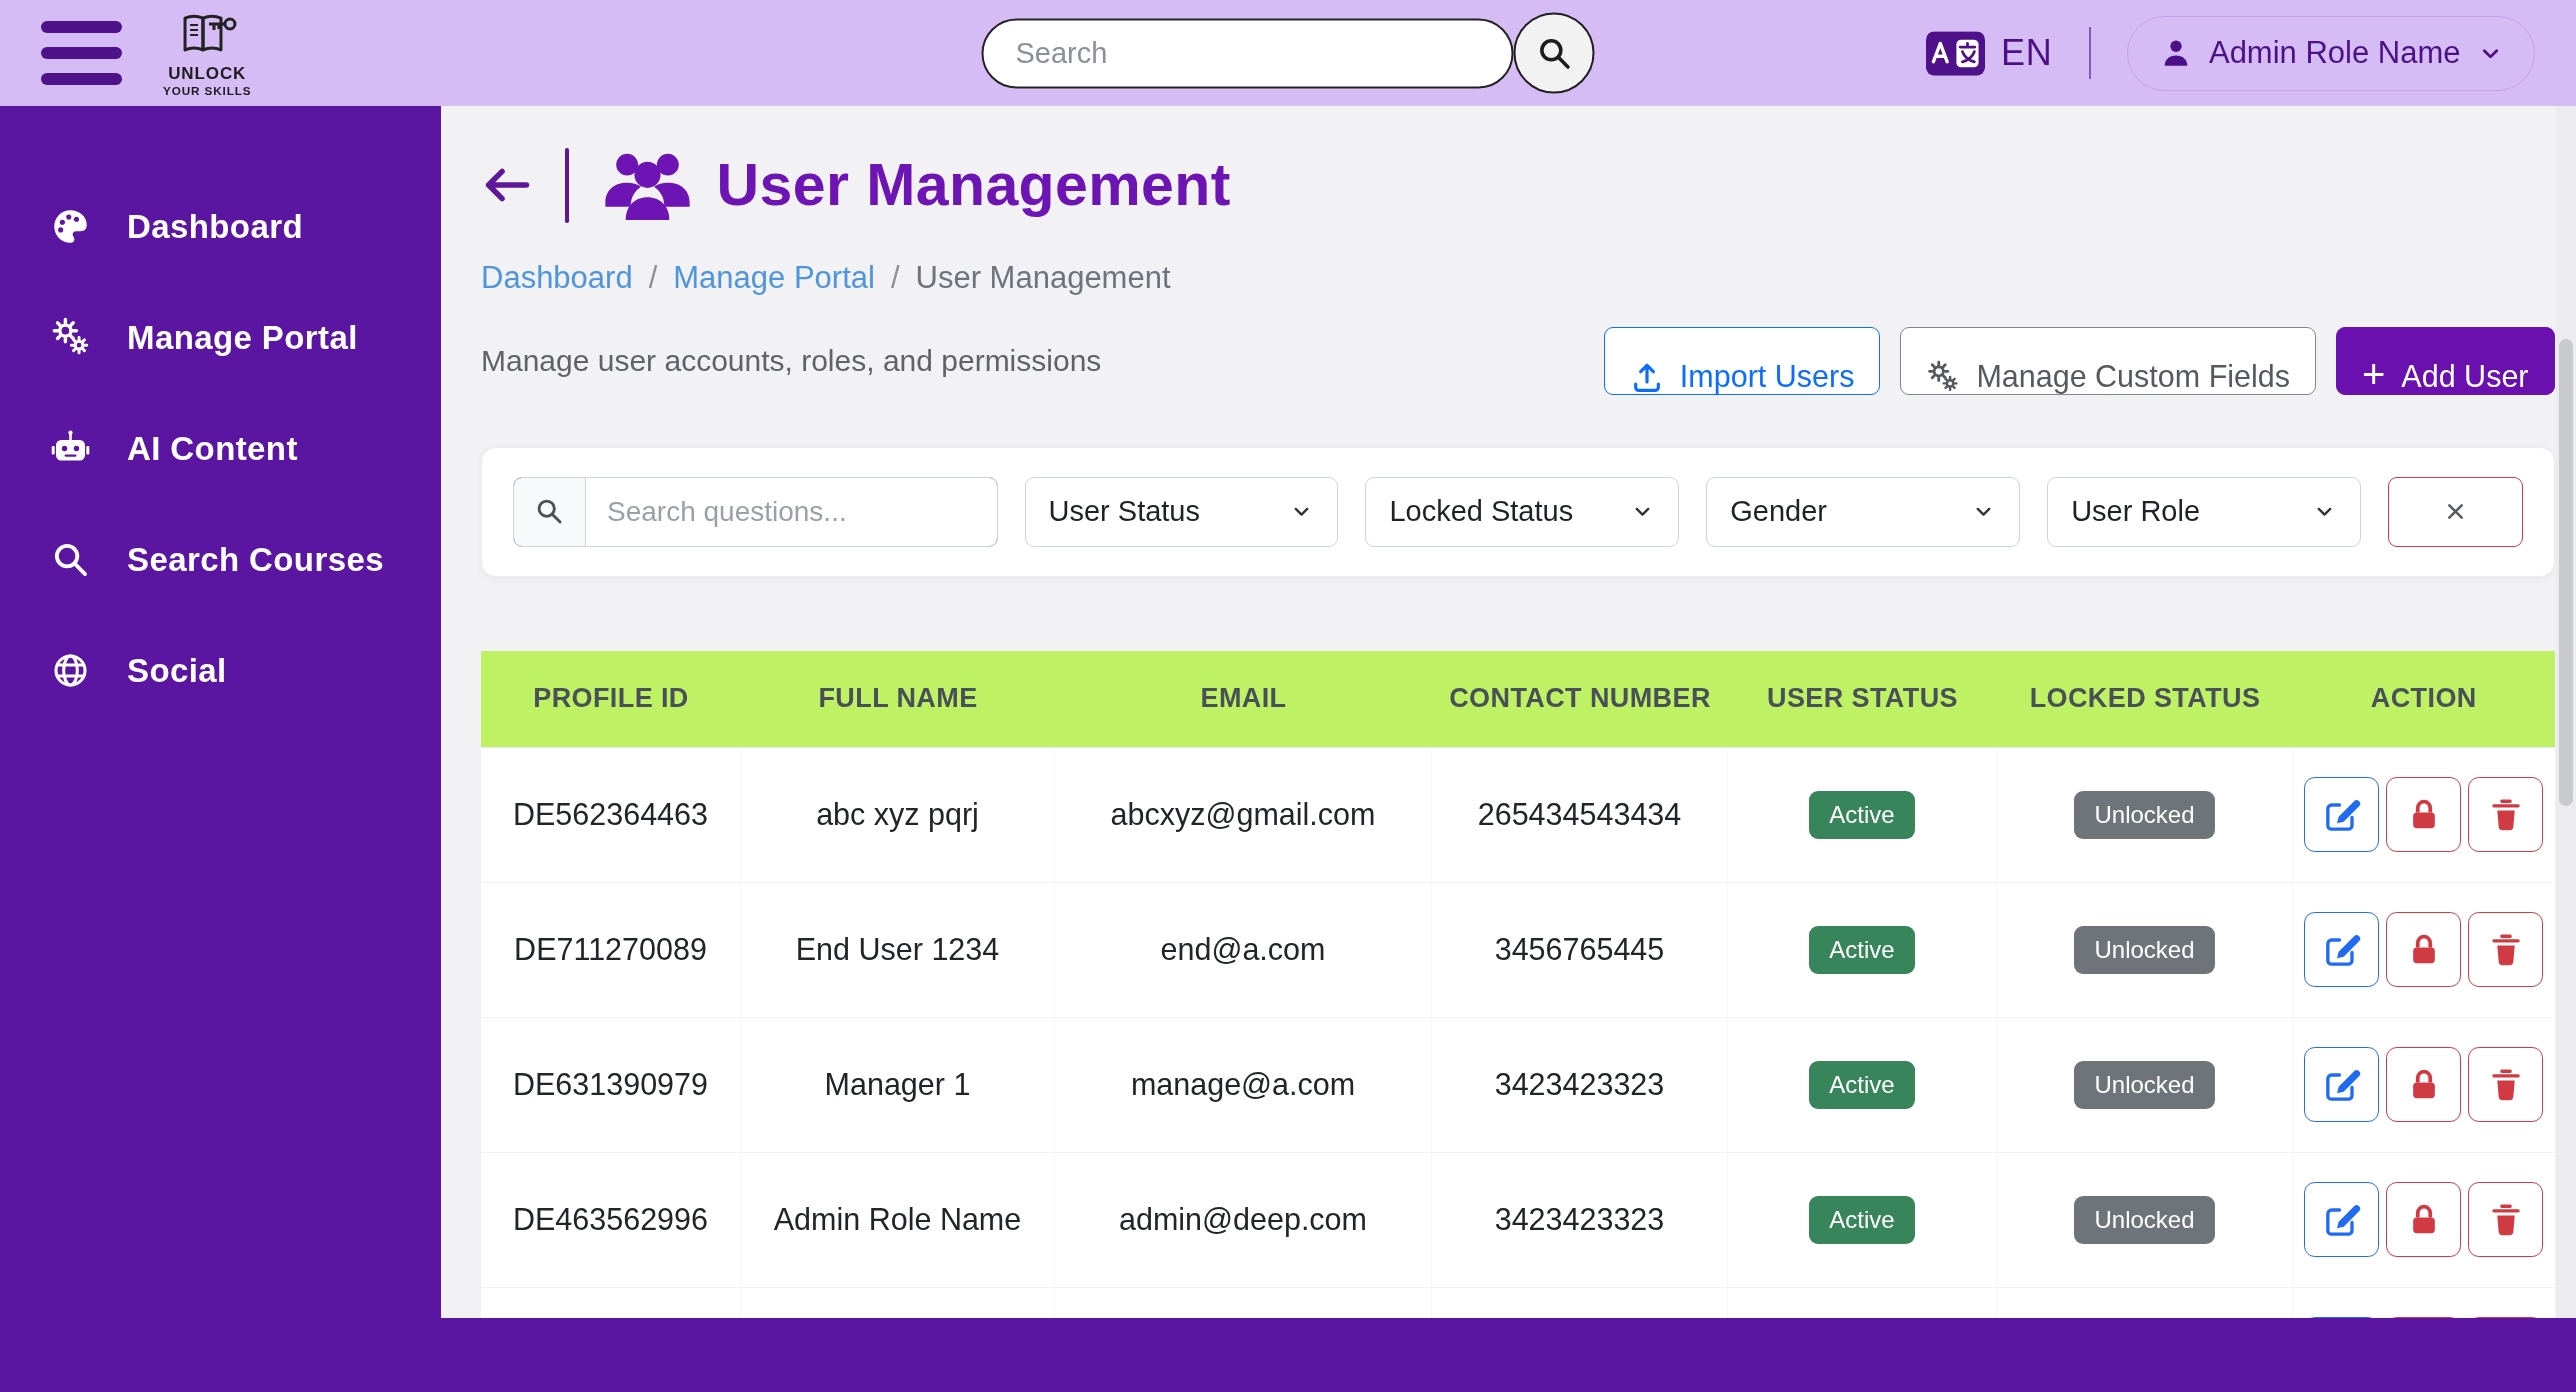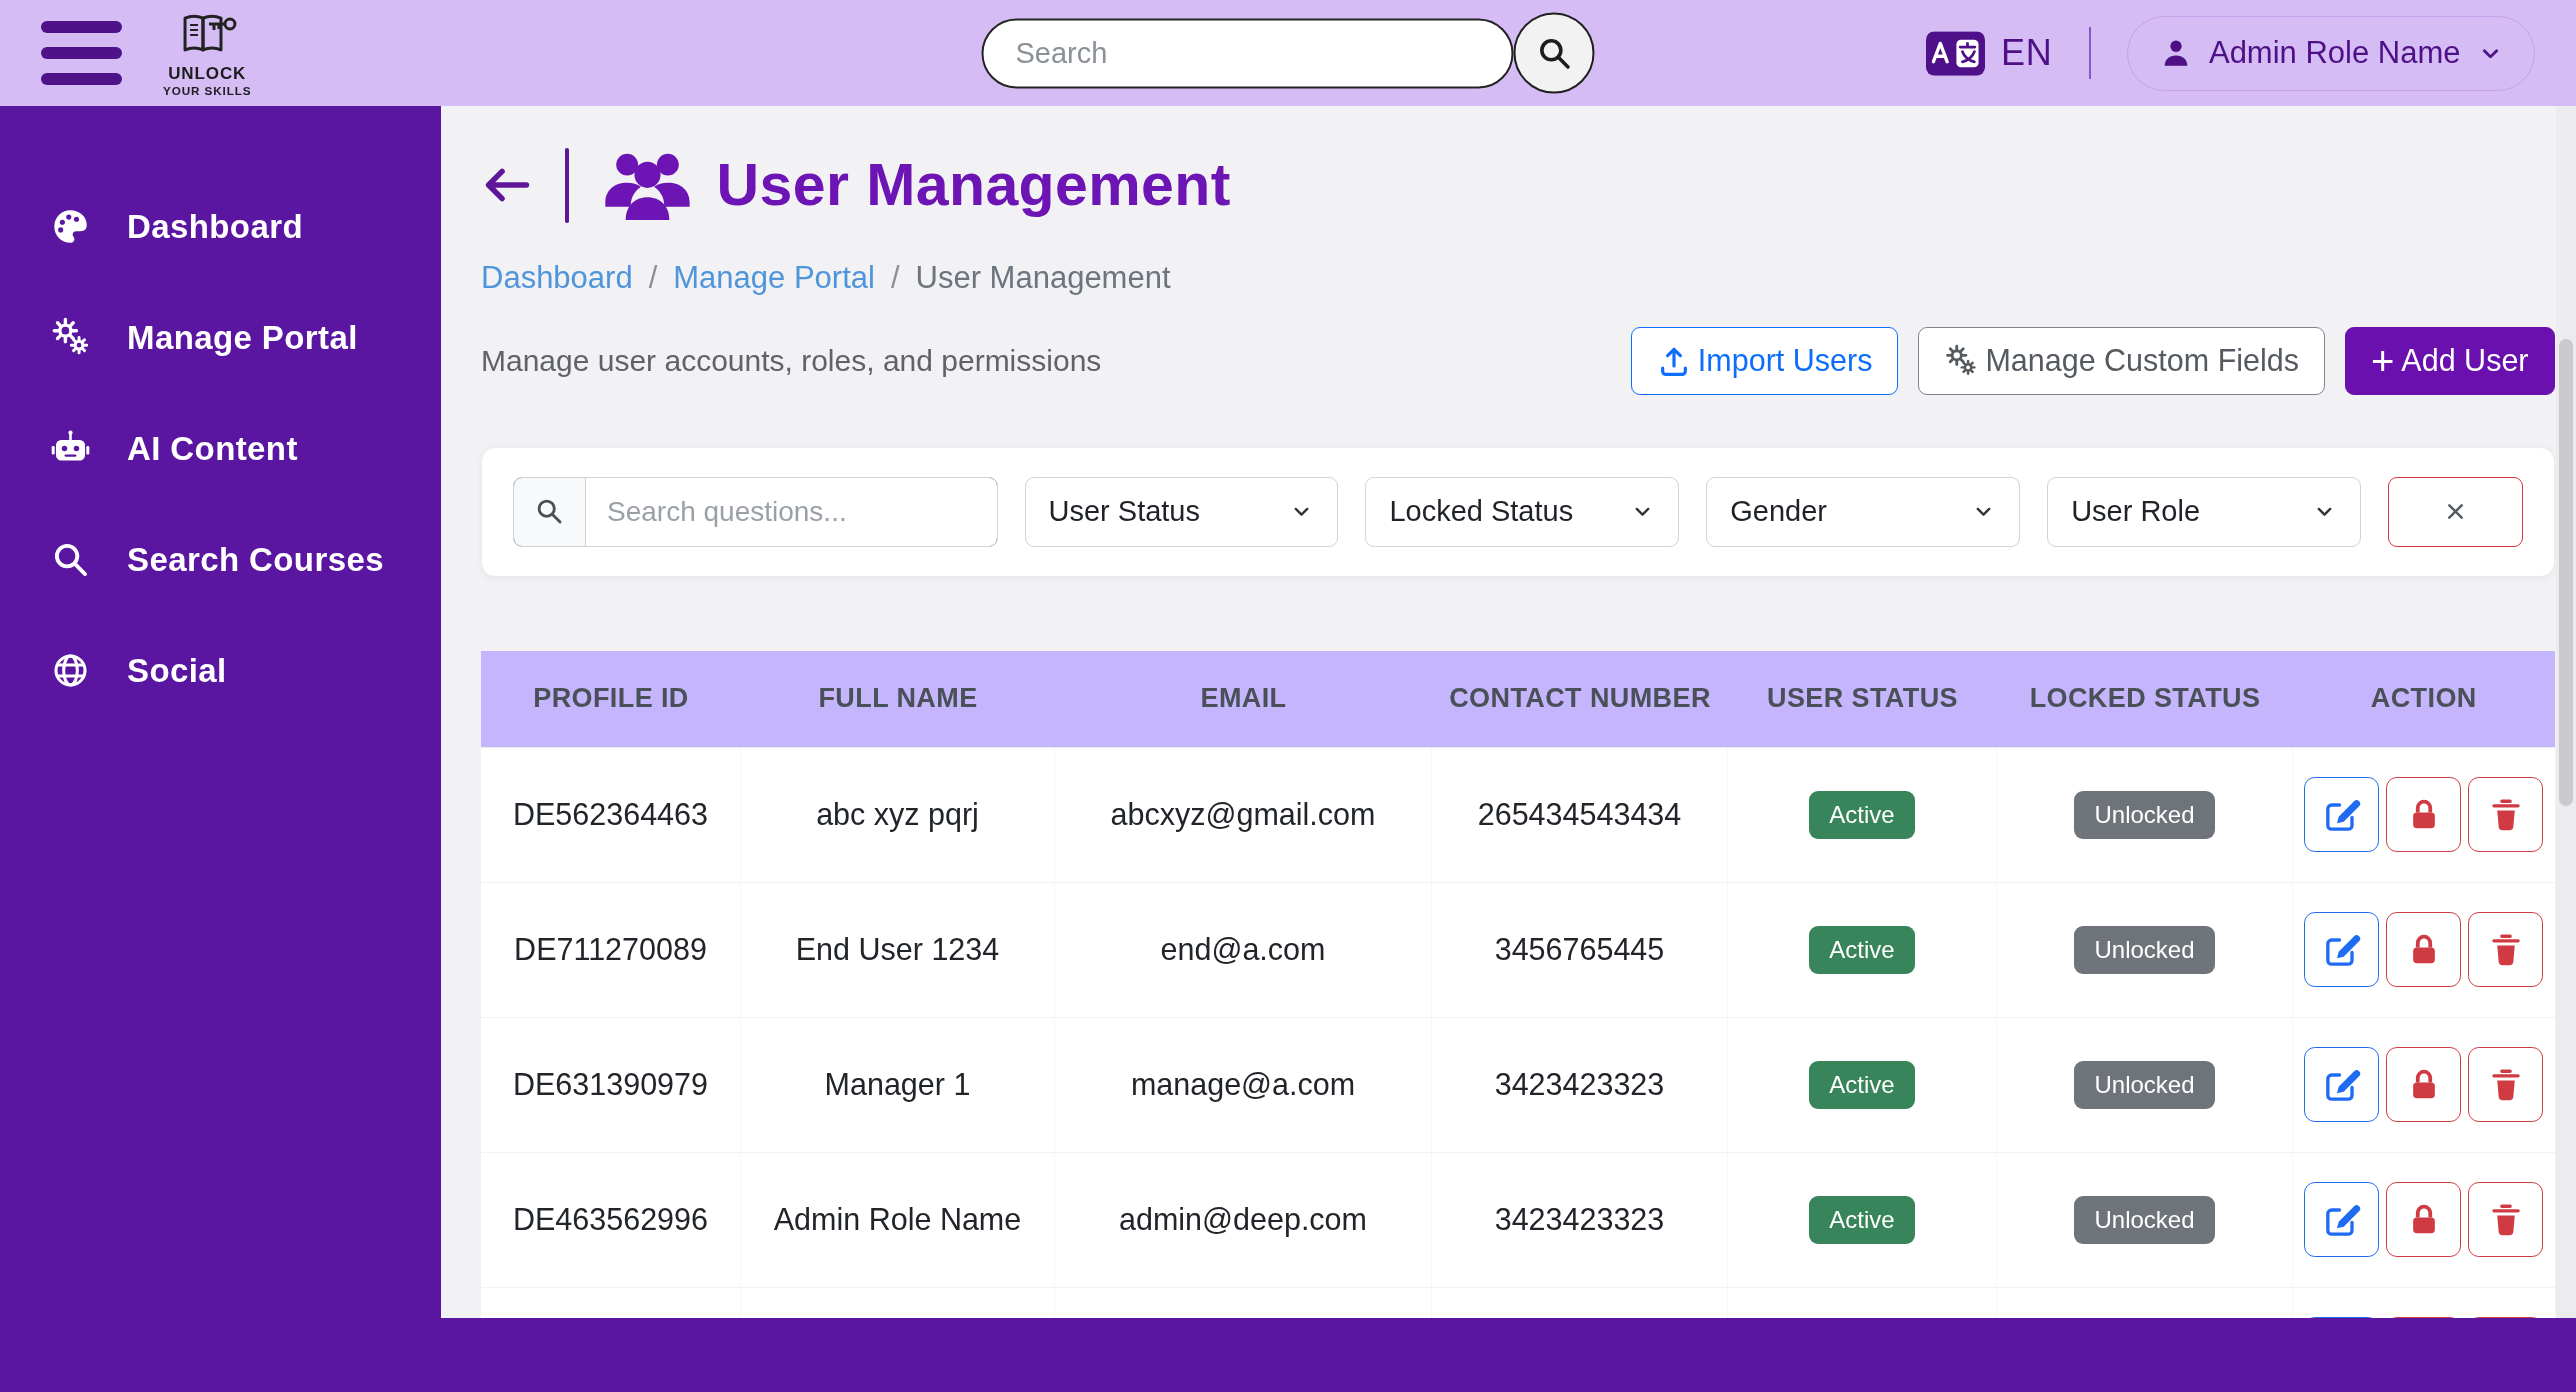--- a/index.html
+++ b/index.html
@@ -58,21 +58,21 @@
   h1{margin:0;font-size:59px;font-weight:bold;color:var(--title);letter-spacing:0.4px}
 
   .breadcrumb{margin-top:27px;height:34px;display:flex;align-items:center;gap:16px;font-size:31px}
   .crumb-link{color:var(--link);cursor:pointer}
   .crumb-sep{color:#8a9097}
   .crumb-current{color:#6c757d}
 
   .sub-row{margin-top:32px;height:68px;display:flex;align-items:center;justify-content:space-between}
   .subtitle{font-size:30px;color:var(--muted)}
   .actions{display:flex;align-items:center;gap:20px}
-  .btn{display:flex;align-items:center;gap:7px;height:68px;padding:0 25px;border-radius:9px;
+  .btn{display:flex;align-items:flex-end;gap:16px;height:68px;padding:0 25px;border-radius:9px;
        font-size:30.5px;font-family:inherit;background:#fff;cursor:pointer;border:1.8px solid transparent}
   .btn svg{width:34px;height:34px}
   .btn-import{border-color:var(--blue);color:var(--blue)}
   .btn-custom{border-color:#80868b;color:#555a60}
   .btn-add{background:#6a10ae;border-color:#6a10ae;color:#fff}
   .btn-add .plus{font-size:40px;font-weight:500;line-height:1}
 
   .filter-card{margin-top:52px;background:#fff;border:0.9px solid #ececf0;border-radius:14.4px;
                box-shadow:0 1.8px 7.2px rgba(0,0,0,.05);padding:29px 30.5px;display:flex;align-items:center;gap:27px}
   .search-group{flex:0 0 485px;height:70px;display:flex;border:1.8px solid var(--line);border-radius:9px;overflow:hidden;background:#0c4a6e}
@@ -82,21 +82,21 @@
   .sg-input::placeholder{color:#9aa0a6}
   .fselect{flex:1;height:70px;border:1.8px solid var(--line);border-radius:9px;background:#fff;cursor:pointer;
            display:flex;align-items:center;justify-content:space-between;padding:0 23px;font-size:29px;color:#1f2327}
   .fselect svg{width:25px;height:25px;color:#333}
   .clear-btn{flex:0 0 135px;height:70px;border:1.8px solid #dc3545;border-radius:9px;background:#fff;
              display:grid;place-items:center;cursor:pointer;color:#565b61}
   .clear-btn svg{width:27px;height:27px}
 
   .table-card{margin-top:74px;background:#fff}
   .thead,.trow{display:grid;grid-template-columns:260px 314px 377px 296px 269px 296px 1fr;align-items:center}
-  .thead{height:97px;background:#c4b5fd;border-bottom:1.8px solid #e9ecef}
+  .thead{height:97px;background:#bef264;border-bottom:1.8px solid #e9ecef}
   .th{font-size:27px;font-weight:bold;color:#495057;letter-spacing:0.4px;text-align:center}
   .trow{height:135px;background:#fff;border-bottom:1.8px solid #f1f2f4}
   .td{font-size:30.5px;color:var(--ink);text-align:center;height:100%;display:flex;align-items:center;
       justify-content:center;border-right:1.8px solid #f6f6f8}
   .td:last-child{border-right:0}
   .badge{display:inline-block;padding:10px 20px;border-radius:9px;font-size:24px;font-weight:normal;color:#fff}
   .badge-green{background:var(--green)}
   .badge-slate{background:var(--slate)}
   .action-btns{display:flex;gap:7.2px;justify-content:center}
   .icon-btn{width:75px;height:75px;border-radius:10.8px;background:#fff;display:grid;place-items:center;

